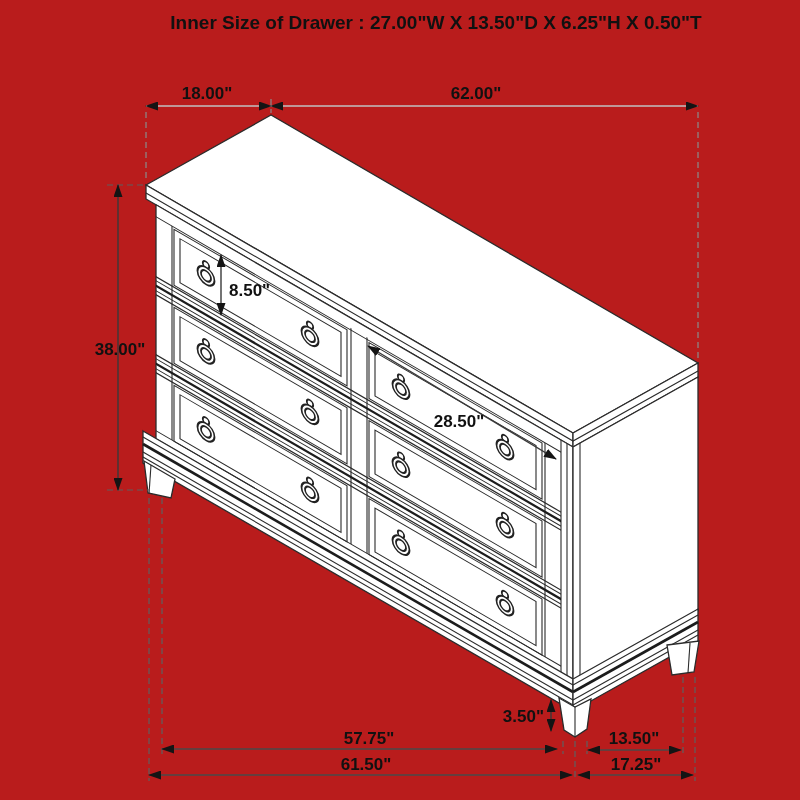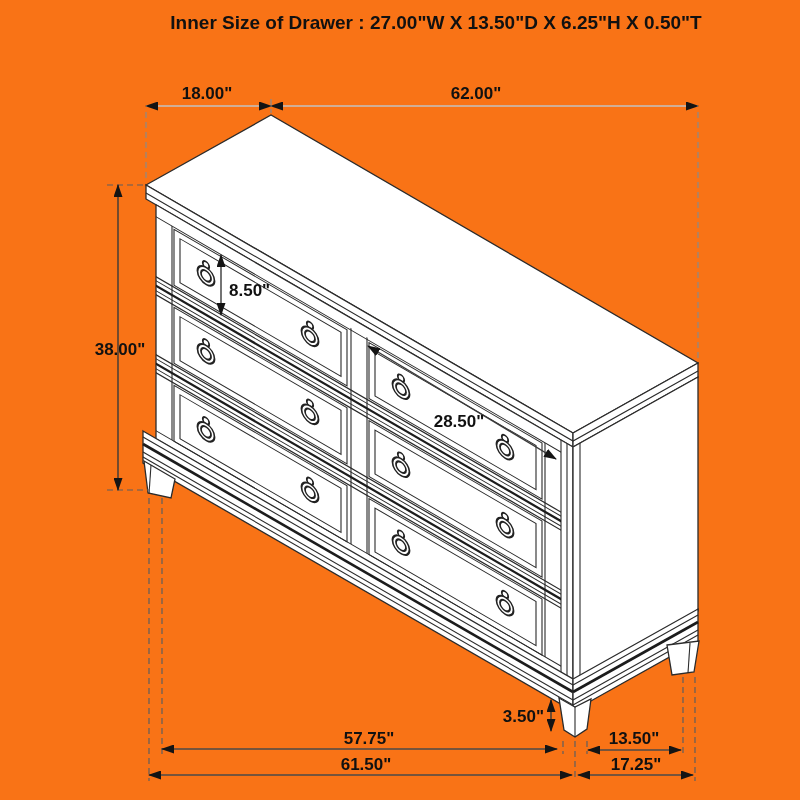--- a/index.html
+++ b/index.html
@@ -1,16 +1,16 @@
 <!DOCTYPE html>
 <html><head>
 <meta charset="utf-8">
 <style>
   html,body{margin:0;padding:0;background:#ffffff;}
-  .stage{width:800px;height:800px;position:relative;background:#f97316;overflow:hidden;
+  .stage{width:800px;height:800px;position:relative;background:#b91c1c;overflow:hidden;
          font-family:"Liberation Sans", sans-serif;}
   svg text{font-family:"Liberation Sans", sans-serif;font-weight:bold;fill:#111;}
   .dim-label{font-size:17px;}
   .title-label{font-size:19px;}
   .case{stroke:#2b2b2b;fill:none;stroke-width:1.1;}
   .case-fill{stroke:#2b2b2b;fill:#ffffff;stroke-width:1.3;}
   .heavy{stroke:#1c1c1c;stroke-width:2.6;fill:none;}
   .mid{stroke:#2b2b2b;stroke-width:1.4;fill:none;}
   .pull{stroke:#222;fill:#ffffff;stroke-width:1.8;}
   .dash-light{stroke:#8a8a8a;stroke-width:1.2;stroke-dasharray:6 4;fill:none;}

